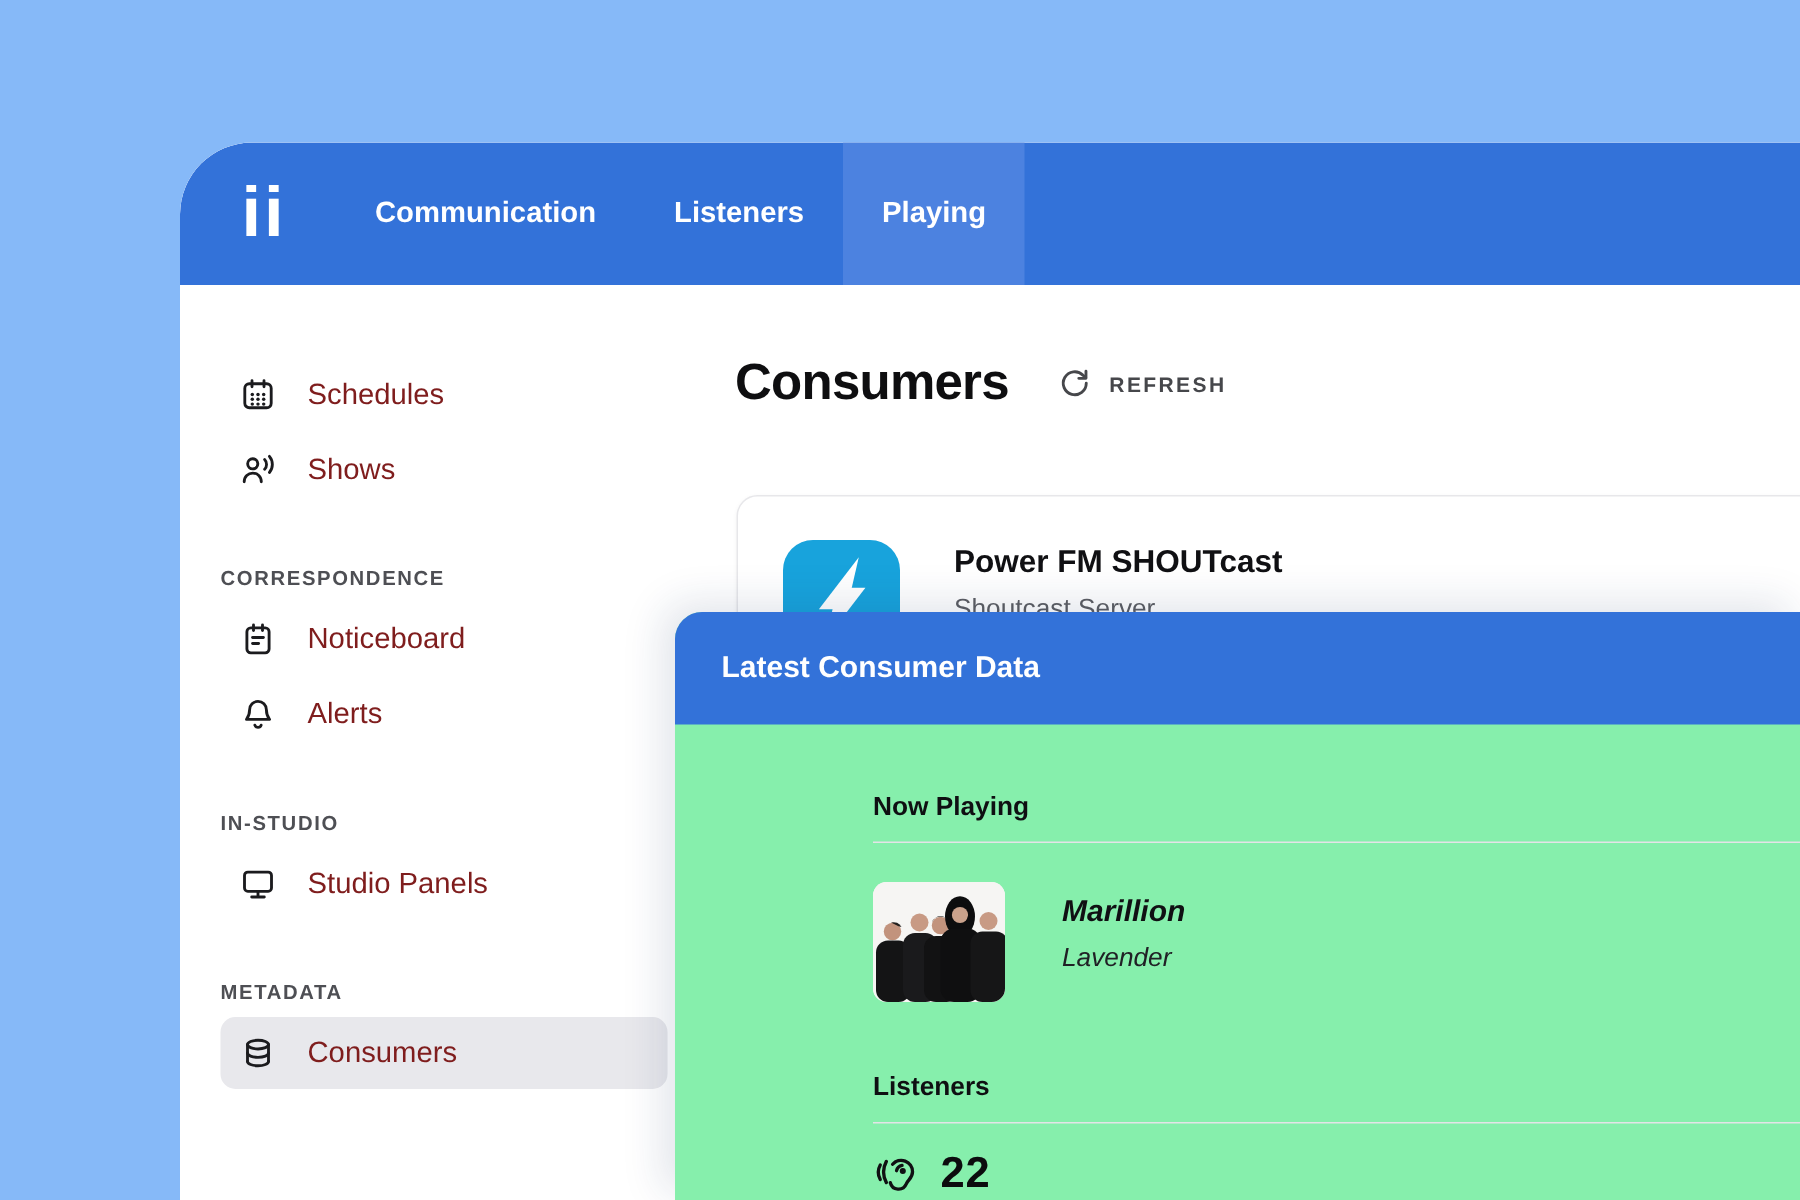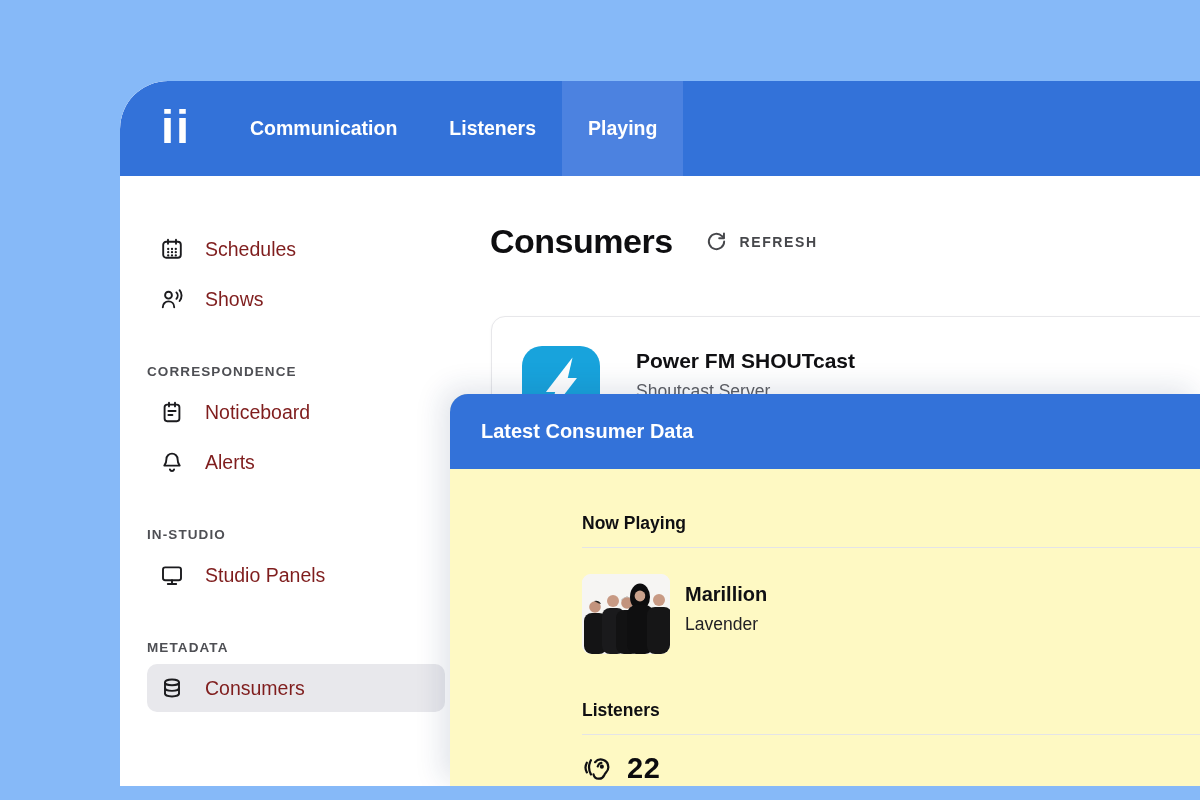--- a/index.html
+++ b/index.html
@@ -11,21 +11,21 @@
   }
   *{box-sizing:border-box;}
   html,body{margin:0;padding:0;}
   body{
     width:1200px;height:800px;position:relative;overflow:hidden;
     background:var(--frame-bg);
     font-family:"Liberation Sans","DejaVu Sans",sans-serif;
     -webkit-font-smoothing:antialiased;
   }
   .app{
-    position:absolute;left:120px;top:81px;width:1080px;height:705px;
+    position:absolute;left:120px;top:95px;width:1080px;height:705px;
     background:#ffffff;border-top-left-radius:48px;overflow:hidden;
   }
   
   .nav{
     height:95px;background:var(--primary-blue);
     border-top-left-radius:48px;
     display:flex;align-items:stretch;
   }
   .logo{
     margin-left:30px;width:52px;display:flex;align-items:center;justify-content:center;
@@ -76,37 +76,37 @@
     width:78px;height:78px;flex:none;border-radius:20px;
     background:var(--shoutcast-icon-bg);display:flex;align-items:center;justify-content:center;
   }
   .card-icon svg{width:100%;height:100%;}
   .card-meta{margin-left:36px;padding-top:3px;}
   .card-title{font-size:21px;font-weight:bold;color:#101013;}
   .card-sub{font-size:17.5px;color:#5d5e63;margin-top:8px;}
   
   .modal{
     position:absolute;left:330px;top:313px;right:0;bottom:0;
-    background:#fef9c3;border-top-left-radius:18px;z-index:5;
+    background:#86efac;border-top-left-radius:18px;z-index:5;
     box-shadow:-8px -6px 28px rgba(25,45,90,0.13);
   }
   .modal-header{
     height:75px;background:var(--primary-blue);border-top-left-radius:18px;
     display:flex;align-items:center;padding-left:31px;
     color:#fff;font-size:20px;font-weight:bold;
   }
   .modal-body{padding:44px 0 0 132px;}
   .section-label{
     font-size:17.5px;font-weight:bold;color:#0f0f12;
     padding-bottom:13px;border-bottom:1px solid #e4e4e7;
   }
   .track-row{display:flex;align-items:flex-start;margin-top:26px;}
   .album-art{width:88px;height:80px;border-radius:9px;overflow:hidden;flex:none;background:#f6f5f3;}
   .album-art svg{display:block;width:100%;height:100%;}
-  .track-meta{margin-left:15px;padding-top:9px;}
+  .track-meta{margin-left:38px;padding-top:9px;font-style:italic;}
   .artist{font-size:20px;font-weight:bold;color:#101013;}
   .song{font-size:17.5px;color:#202025;margin-top:8px;}
   .listeners-section{margin-top:46px;}
   .count-row{display:flex;align-items:center;gap:14px;margin-top:16px;}
   .count-row .ic{width:31px;height:34px;display:flex;}
   .count-row .stroke{stroke:#101013;stroke-width:2.3;}
   .listener-count{font-size:29px;font-weight:bold;color:#0c0c0e;letter-spacing:0.5px;}
 </style>
 </head>
 <body>

